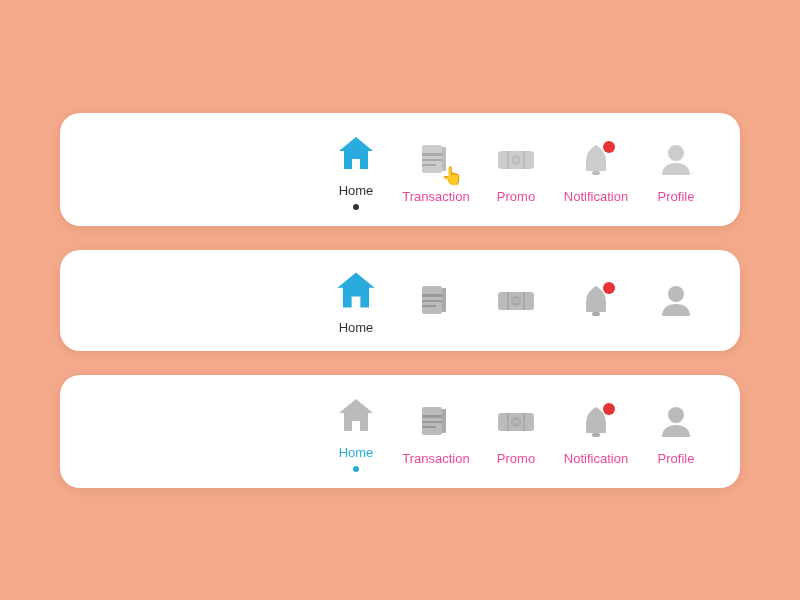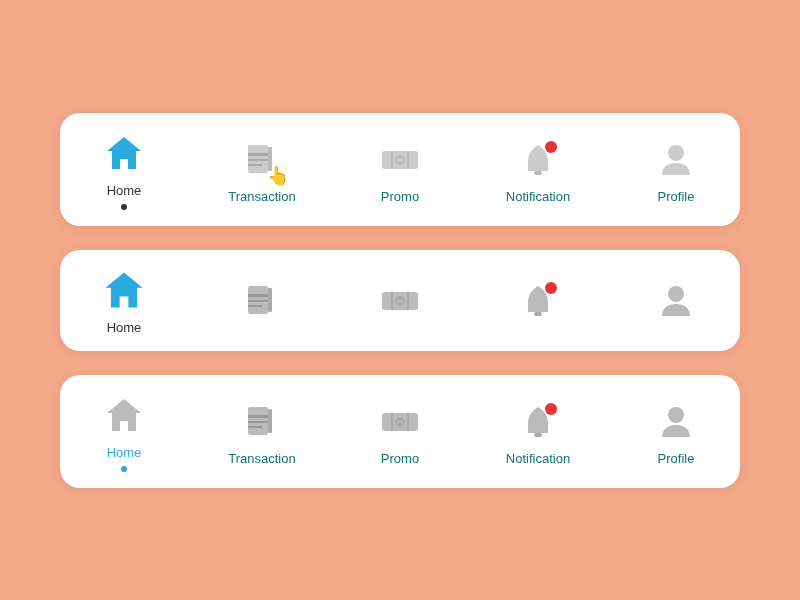--- a/index.html
+++ b/index.html
@@ -16,36 +16,36 @@
       font-family: -apple-system, BlinkMacSystemFont, 'Segoe UI', sans-serif;
     }
 
     .nav-bar {
       background: #fff;
       border-radius: 20px;
       width: 680px;
       padding: 16px 24px;
       display: flex;
       align-items: center;
-      justify-content: space-between;
+      justify-content: flex-end;
       box-shadow: 0 2px 12px rgba(0,0,0,0.08);
     }
 
     .nav-item {
       display: flex;
       flex-direction: column;
       align-items: center;
       gap: 6px;
       cursor: pointer;
       min-width: 80px;
     }
 
     .nav-label {
       font-size: 13px;
-      color: #0f766e;
+      color: #ec4899;
     }
 
     .nav-label.active-blue {
       color: #2AABDD;
     }
 
     .nav-label.active-dark {
       color: #333;
     }
 

